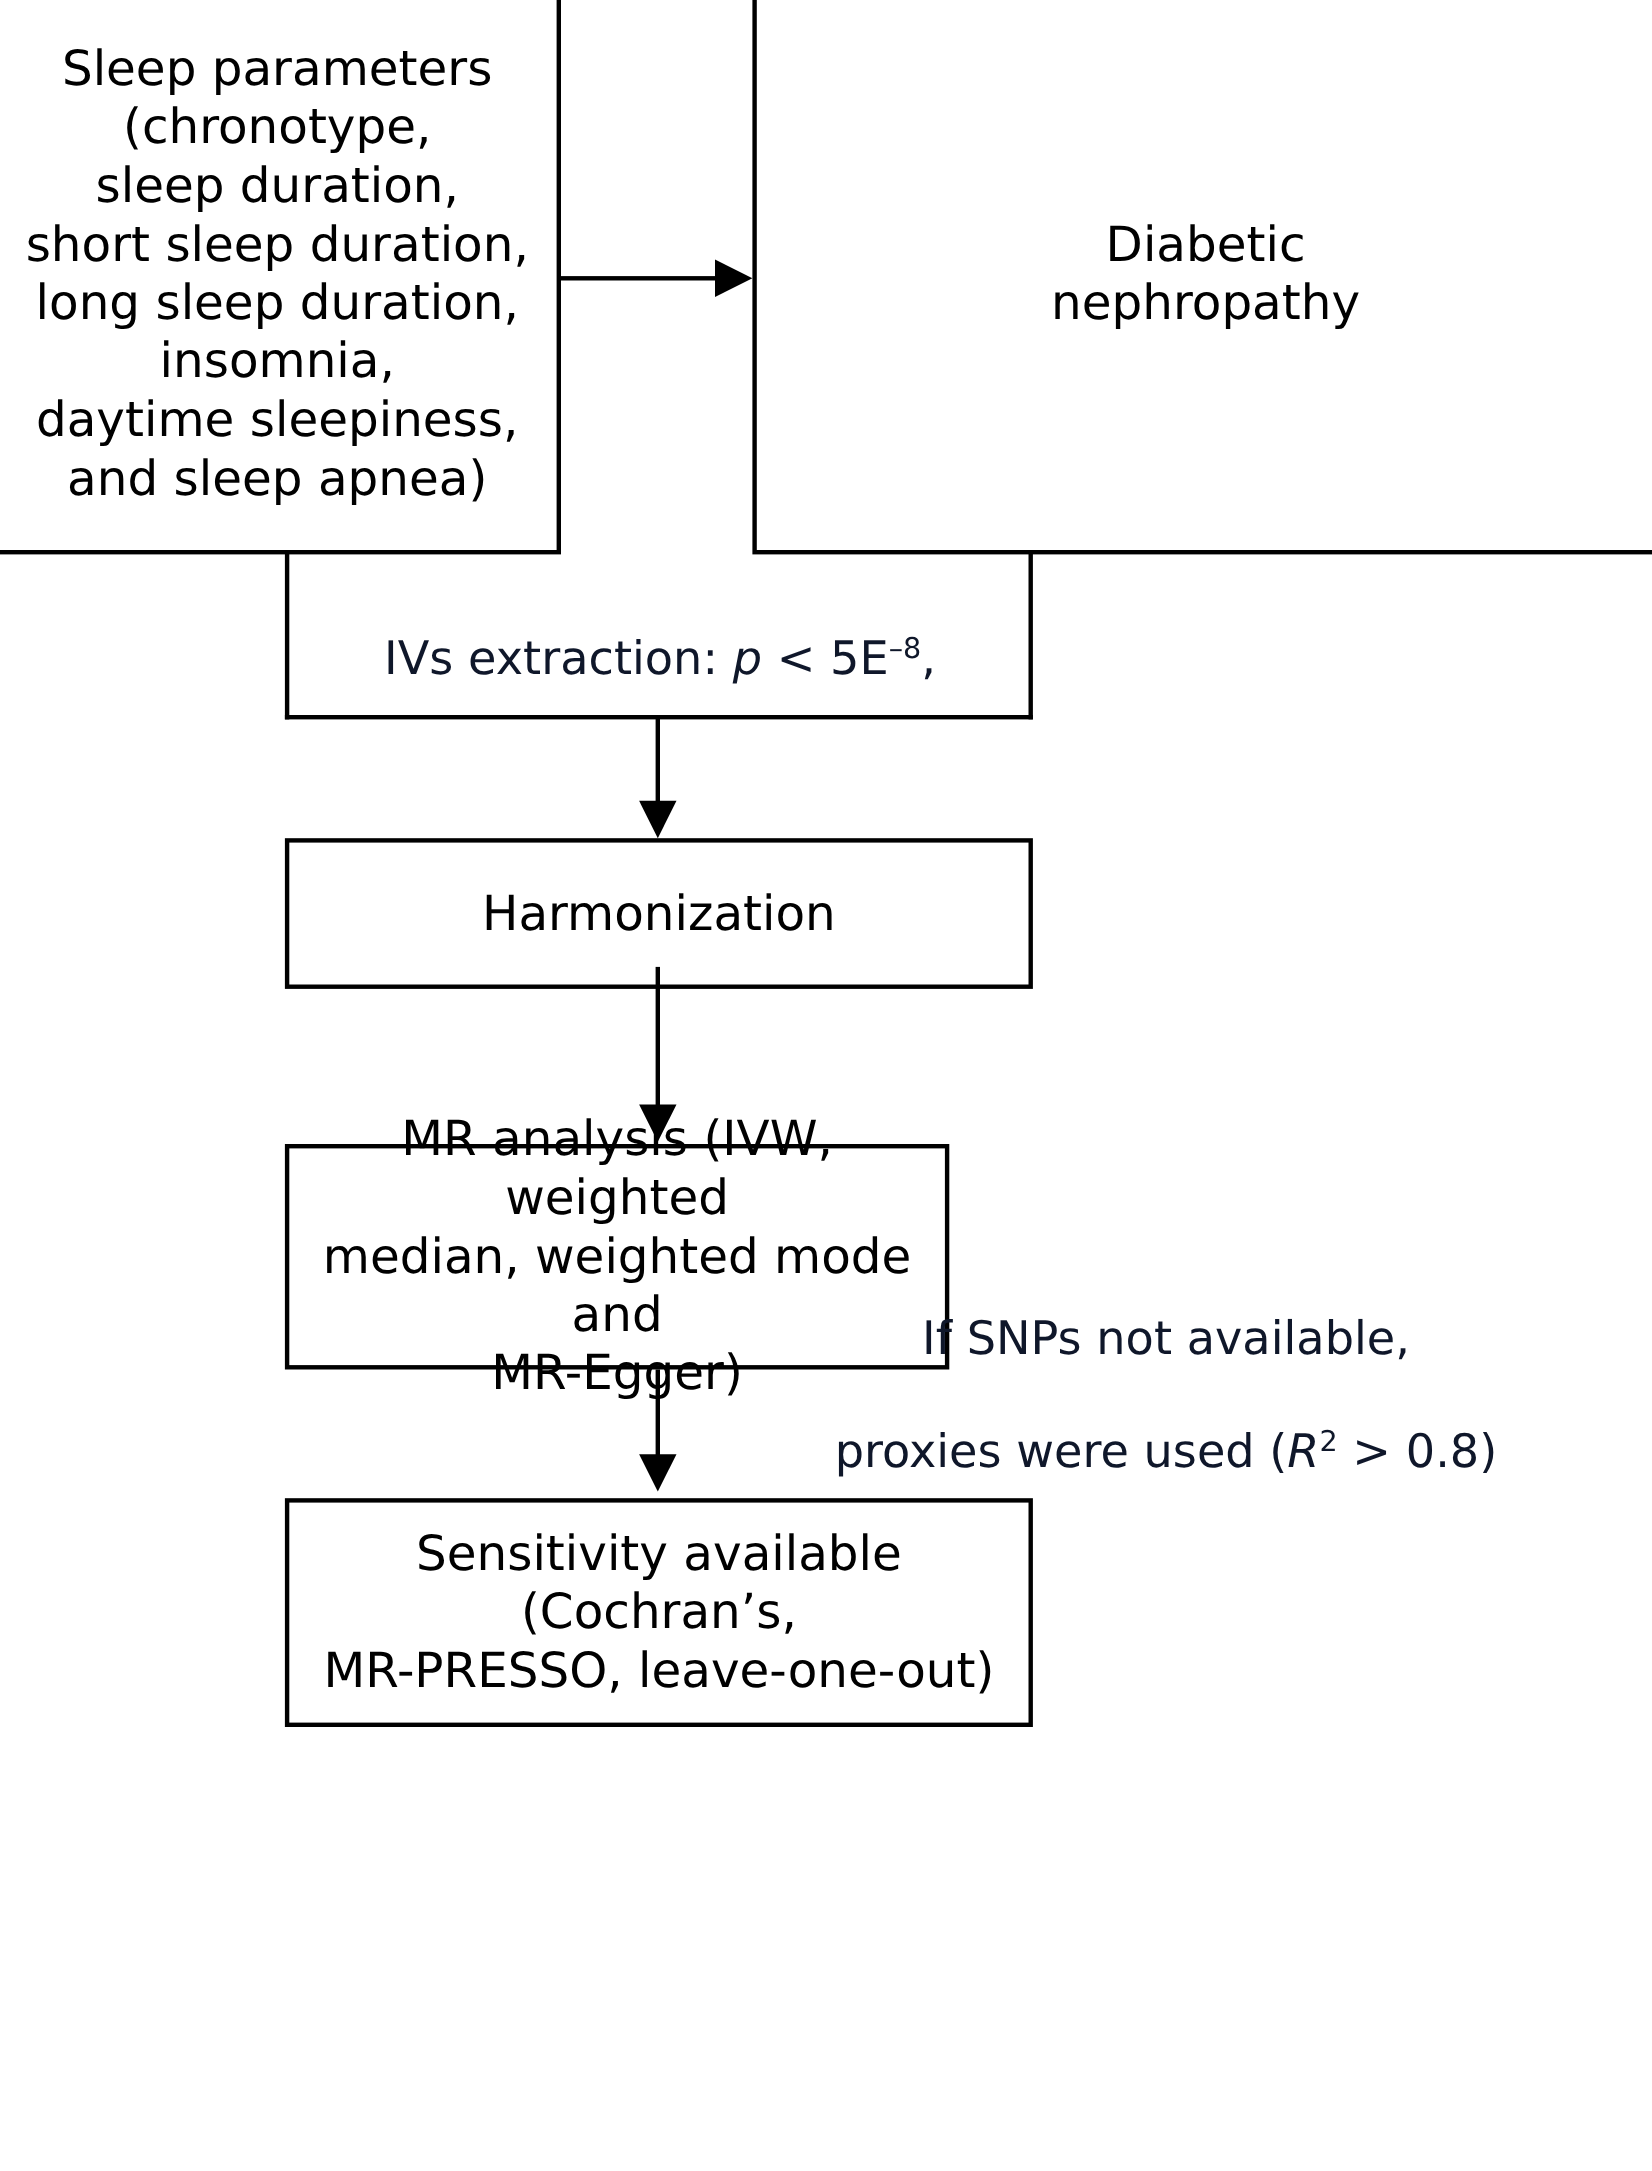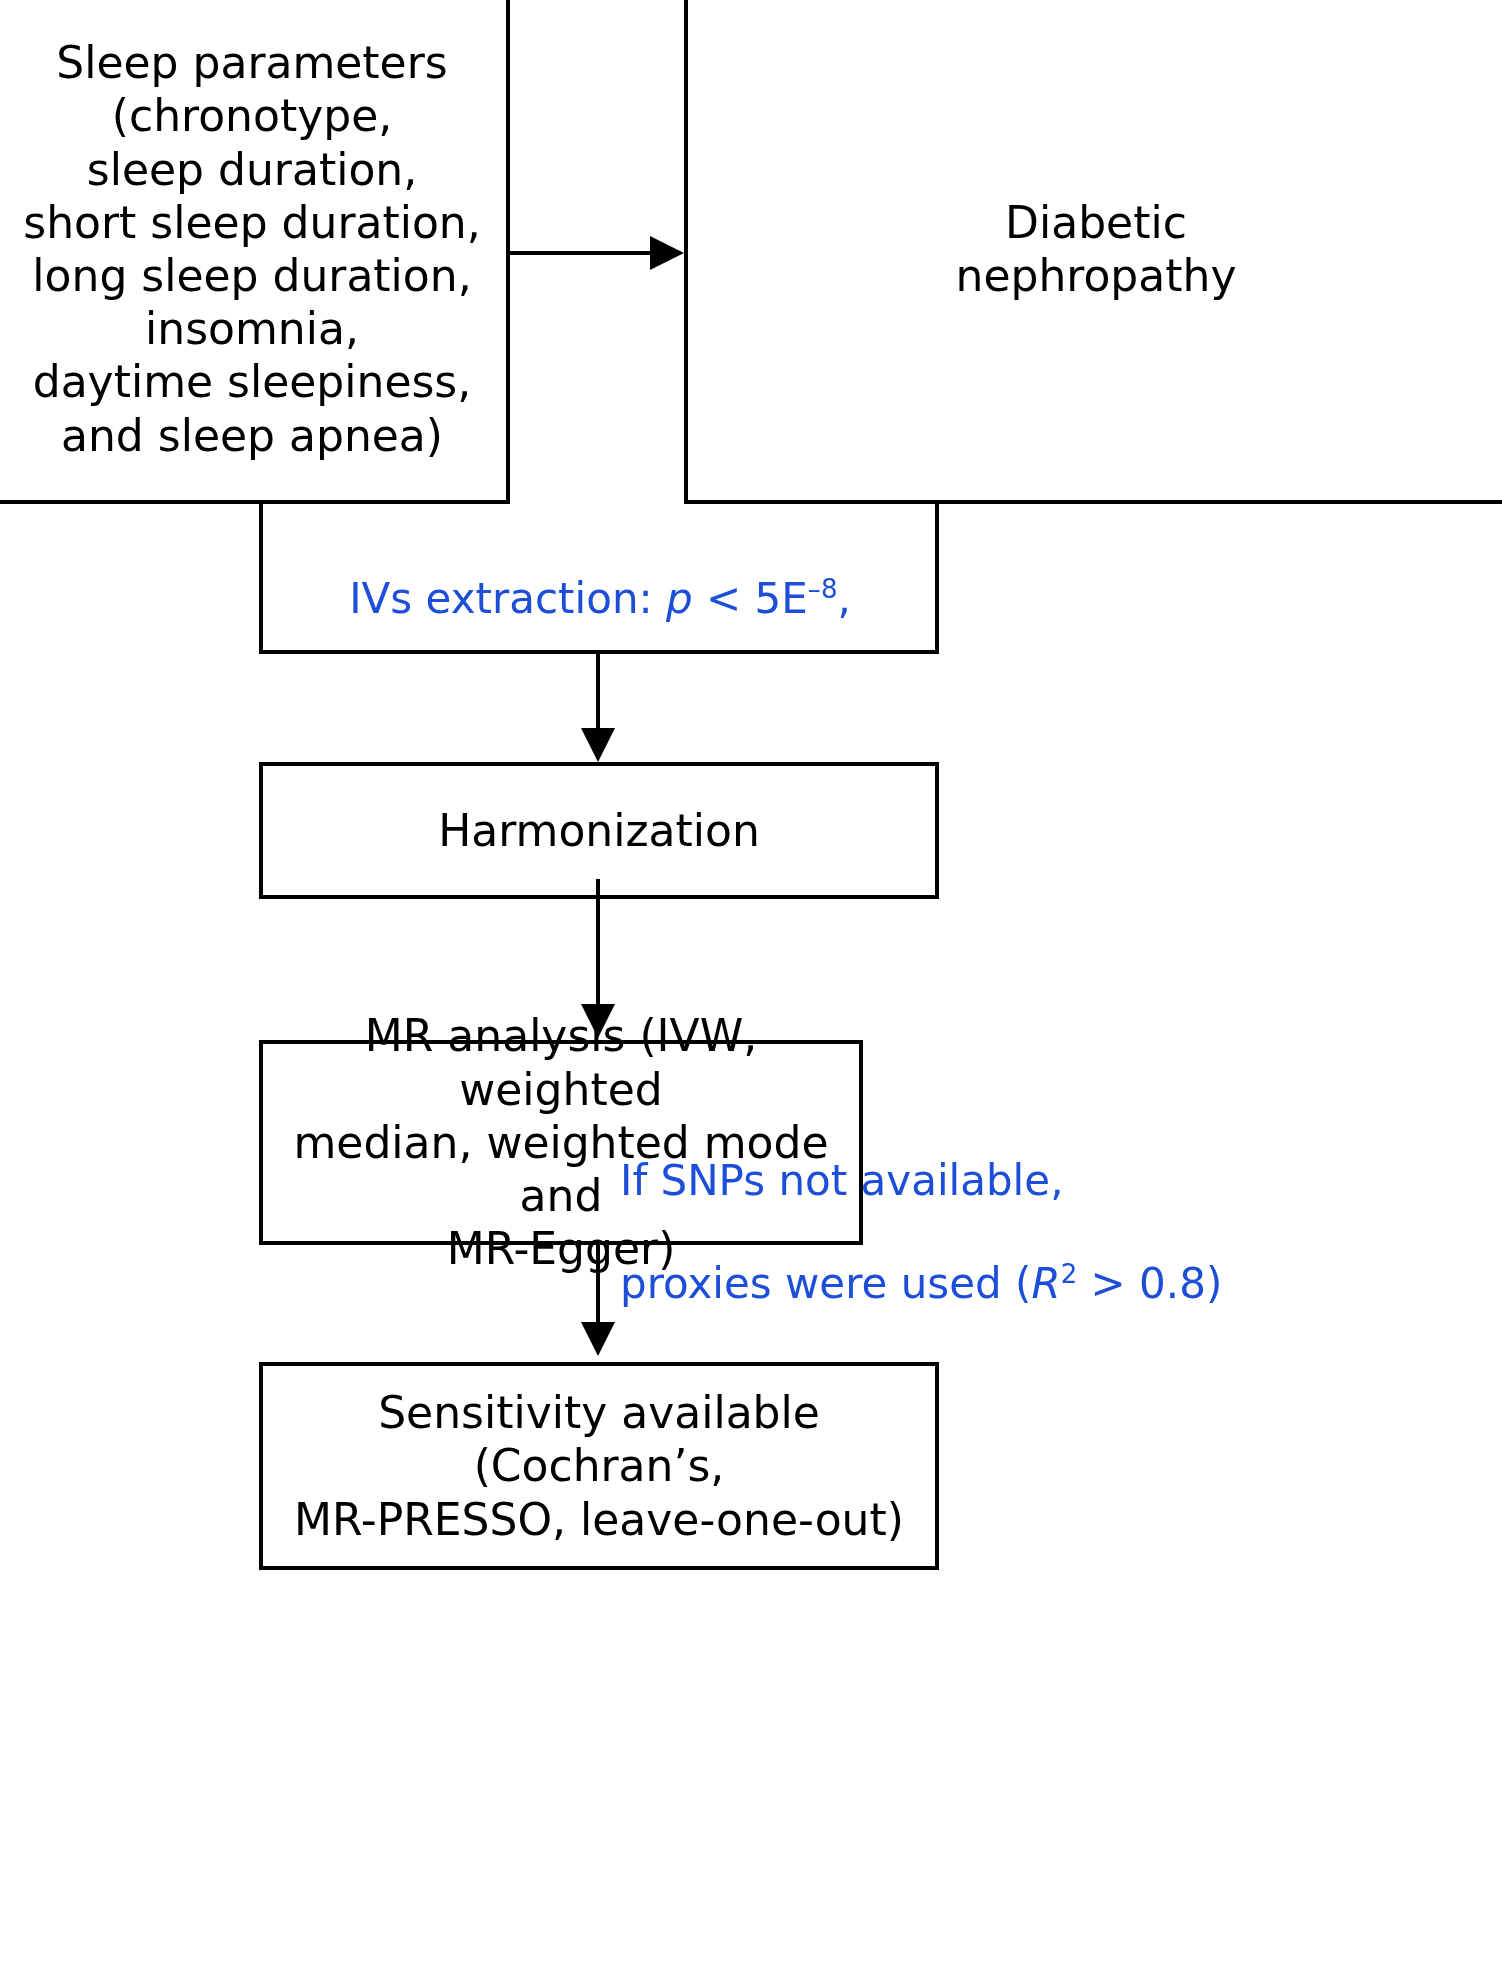--- a/index.html
+++ b/index.html
@@ -104,33 +104,33 @@
     border-left: 34px solid #000000;
   }
 
   
   .edge-label {
     position: absolute;
     font-size: 42px;
     line-height: 1.22;
     text-align: center;
     white-space: pre-line;
-    color: #1d4ed8;
+    color: #0f172a;
   }
   #label-ivs {
     left: 300px;
     top: 522px;
     width: 600px;
     text-align: center;
   }
   #label-proxies {
     left: 620px;
-    top: 1104px;
+    top: 1140px;
     width: 880px;
-    text-align: left;
+    text-align: center;
   }
   .ital { font-style: italic; }
   sup { font-size: 0.62em; vertical-align: super; line-height: 0; }
 </style>
 </head>
 <body>
 
 <div id="stage">
 
   <div class="box" id="box-exposure">

